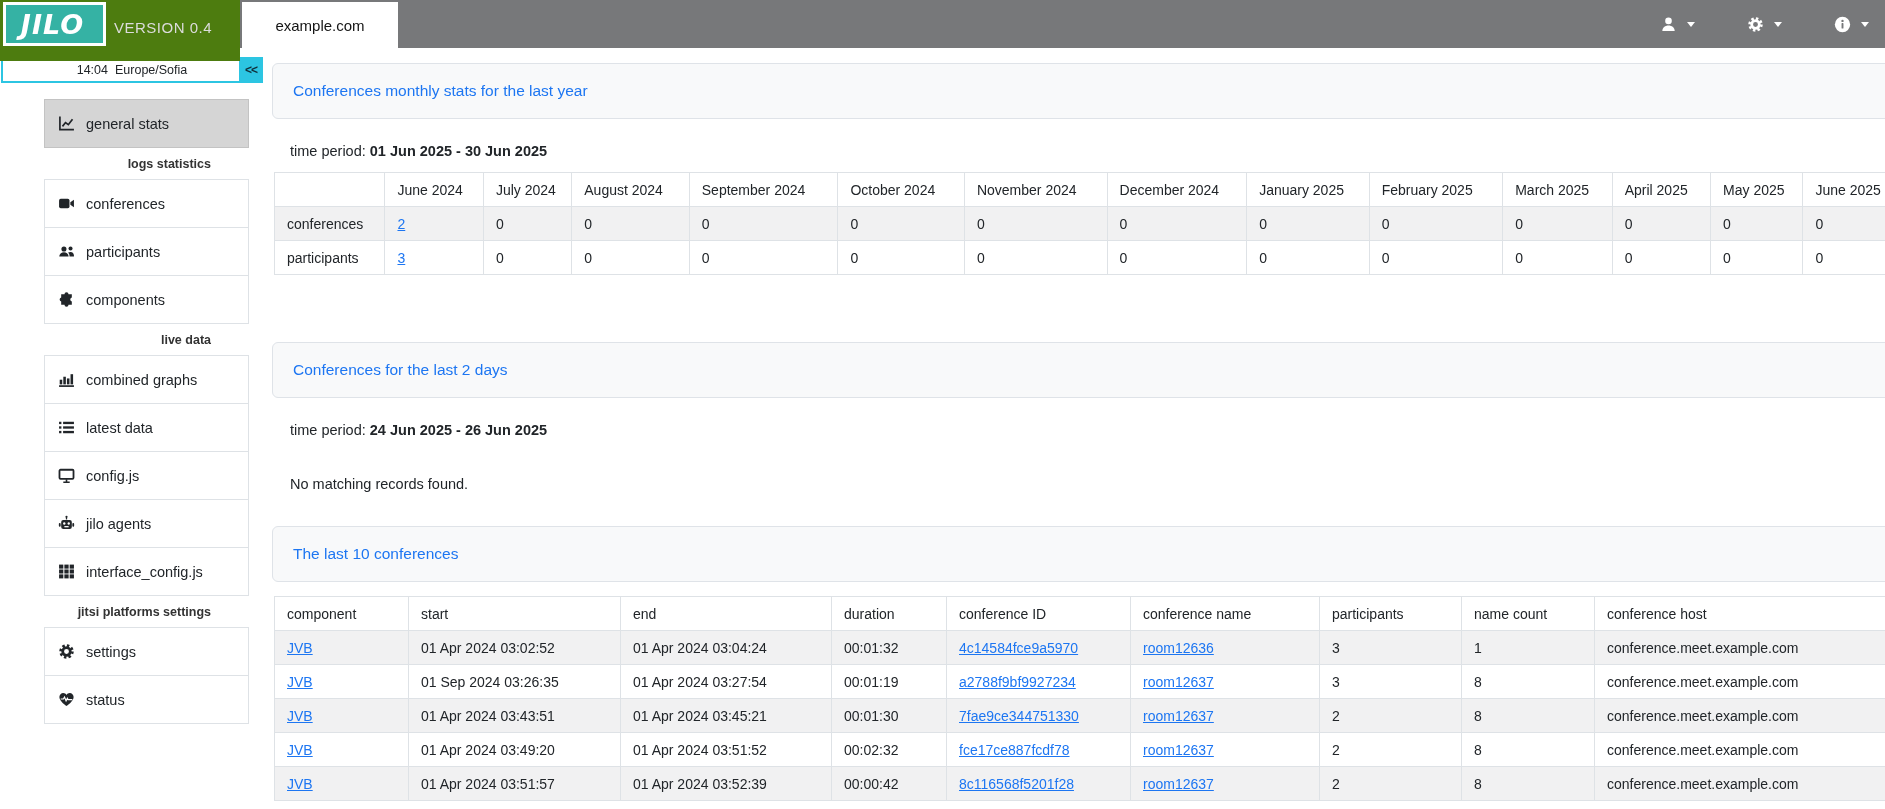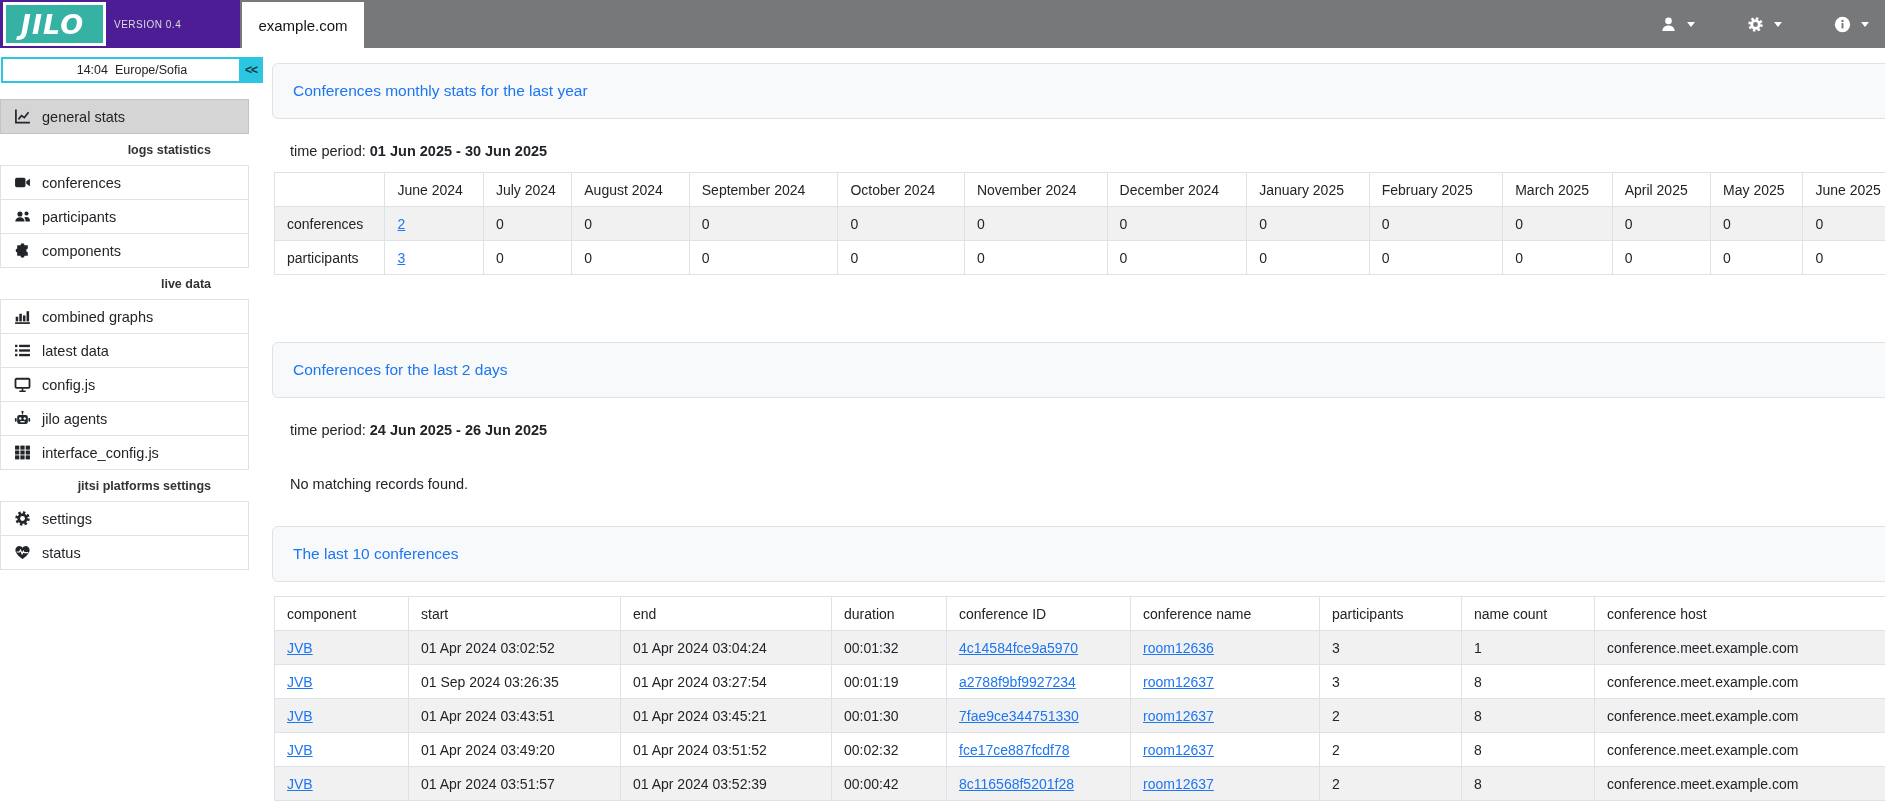--- a/index.html
+++ b/index.html
@@ -1,46 +1,46 @@
 <!DOCTYPE html>
 <html><head>
 <meta charset="utf-8">
 <style>
   * { margin:0; padding:0; box-sizing:border-box; }
   html,body { width:1885px; height:809px; overflow:hidden; background:#fff;
     font-family:"Liberation Sans", sans-serif; color:#212529; }
 
   
   .header { position:absolute; top:0; left:0; width:1885px; height:48px; background:#77787a; z-index:5; }
-  .header-left { position:absolute; left:0; top:0; width:240px; height:48px; background:#4c1d95; }
+  .header-left { position:absolute; left:0; top:0; width:240px; height:61px; background:#4d7c0f; }
   .logo-box { position:absolute; left:3px; top:2px; width:103px; height:44px; background:#35b2a4;
     border:3px solid #fff; display:flex; align-items:center; justify-content:center; }
   .logo-text { color:#fff; font-style:italic; font-weight:bold; font-size:27px; letter-spacing:1px;
     font-family:"DejaVu Sans", sans-serif; padding-right:4px; }
-  .version { position:absolute; left:114px; top:19px; color:#dcdcdc; font-size:10px; letter-spacing:.5px; }
-  .tab { position:absolute; left:242px; top:2px; width:122px; height:46px; background:#fff;
+  .version { position:absolute; left:114px; top:19px; color:#dcdcdc; font-size:15px; letter-spacing:.5px; }
+  .tab { position:absolute; left:242px; top:2px; width:156px; height:46px; background:#fff;
     display:flex; align-items:center; justify-content:center; font-size:15px; color:#141414; cursor:pointer; }
   .header-actions { position:absolute; right:0; top:0; height:48px; display:flex; align-items:center;
     gap:52px; padding-right:16px; }
   .menu-group { display:flex; align-items:center; gap:10px; color:#fff; cursor:pointer; }
   .menu-group .hicon { width:17px; height:17px; display:inline-flex; }
   .caret { width:0; height:0; border-left:4px solid transparent; border-right:4px solid transparent;
     border-top:5px solid #fff; }
 
   
   .sidebar { position:absolute; top:48px; left:0; width:250px; bottom:0; background:#fff; }
   .time-widget { position:absolute; top:9px; left:1px; width:262px; height:26px; background:#fff;
     border:2px solid #2cc5e2; display:flex; align-items:center; justify-content:center;
     font-size:12.5px; gap:7px;text-align:center; }
   .collapse-btn { position:absolute; right:-2px; top:-2px; height:26px; width:24px; background:#2cc5e2;
     color:#10303a; font-weight:bold; font-size:12px; display:flex; align-items:center;
     justify-content:center; cursor:pointer; letter-spacing:-1px; }
   .sidebar-menu { position:absolute; top:52px; left:0; width:249px; }
-  .sb-item { height:35px; display:flex; align-items:center; gap:11px; padding-left:13px;
-    background:#fff; border:1px solid #dee2e6; margin-top:-1px; font-size:14.5px; cursor:pointer; }
+  .sb-item { height:49px; display:flex; align-items:center; gap:11px; padding-left:13px;
+    background:#fff; border:1px solid #dee2e6; margin-top:-1px; font-size:14.5px; cursor:pointer;margin-left:44px; }
   .sb-item.active { background:#d5d5d5; border-color:#c3c3c3; position:relative; z-index:1; }
   .sb-label { height:32px; display:flex; align-items:center; justify-content:flex-end;
     padding-right:38px; font-size:12.5px; color:#333;font-weight:bold; }
   .sb-icon { width:17px; height:17px; display:inline-flex; color:#212529; flex:none; }
   .sb-icon svg, .hicon svg { width:100%; height:100%; display:block; }
 
   
   .main { position:absolute; left:262px; top:48px; width:1660px; padding:15px 0 0 10px; }
   .section-box { width:1640px; height:56px; background:#f8f9fa; border:1px solid #dfe3e8;
     border-radius:6px; display:flex; align-items:center; padding-left:20px;

